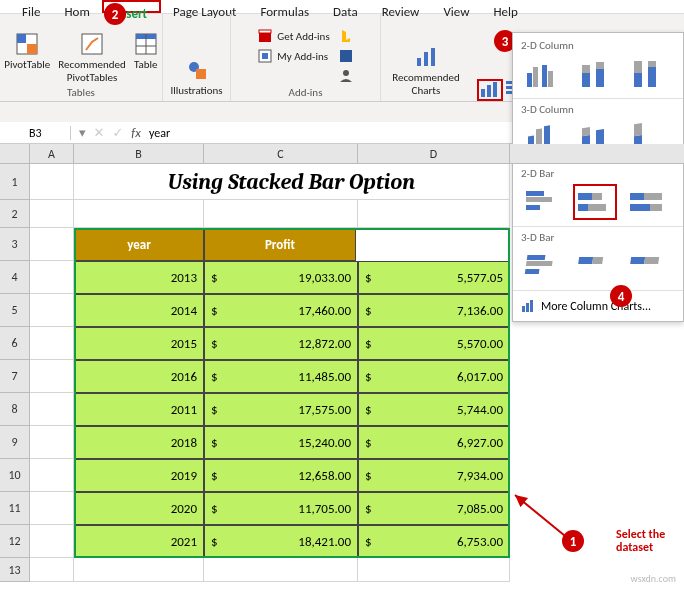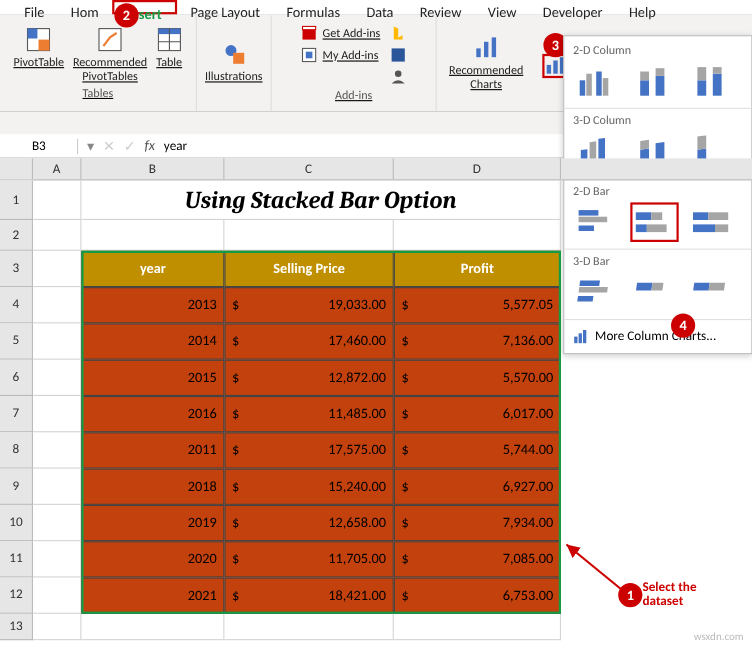--- a/index.html
+++ b/index.html
@@ -5,21 +5,21 @@
 * { box-sizing: border-box; margin: 0; padding: 0; }
 body { font-family: "Segoe UI", Calibri, sans-serif; font-size: 13px; background: #fff; width: 684px; height: 611px; overflow: hidden; position: relative; }
 
 
 .menubar { display: flex; height: 14px; background: #fff; border-bottom: 1px solid #ddd; padding-left: 10px; }
 .menubar span { padding: 4px 12px; color: #222; cursor: pointer; }
 .menubar .active { border: 2px solid #c00; color: #169b45; font-weight: 600; }
 
 
 .ribbon { display: flex; background: #f3f2f1; height: 88px; border-bottom: 1px solid #ccc; }
-.rgroup { display: flex; flex-direction: column; border-right: 1px solid #ddd; padding: 2px 6px 0; align-items: center; justify-content: center; text-decoration: underline; }
+.rgroup { display: flex; flex-direction: column; border-right: 1px solid #ddd; padding: 2px 6px 0; align-items: center; justify-content: flex-end; }
 .rgroup .top { display: flex; gap: 8px; align-items: flex-start; }
 .rgroup .lbl { font-size: 11px; color: #555; padding: 2px 0; }
 .btn-v { display: flex; flex-direction: column; align-items: center; gap: 2px; font-size: 11px; color: #222; text-align: center; }
 .btn-v .ico { width: 24px; height: 24px; display: flex; align-items: center; justify-content: center; }
 .btn-h { display: flex; align-items: center; gap: 4px; font-size: 11px; color: #222; }
 .btn-h .ico { width: 16px; height: 16px; display: flex; align-items: center; justify-content: center; }
 .mini-col { display: flex; flex-direction: column; gap: 4px; }
 
 .ico svg { display: block; }
 
@@ -41,21 +41,21 @@
 .colD { width: 152px; }
 
 .gridrows { }
 .row { display: flex; height: 33px; }
 .row.r1 { height: 36px; }
 .rowhdr { width: 30px; background: #e6e6e6; border-right: 1px solid #bbb; border-bottom: 1px solid #bbb; text-align: center; font-size: 12px; color: #333; display:flex; align-items:center; justify-content:center; }
 .cell { border-right: 1px solid #d4d4d4; border-bottom: 1px solid #d4d4d4; display: flex; align-items: center; }
 
 .title-cell { font-family: Cambria, serif; font-weight: bold; font-style: italic; font-size: 22px; justify-content: center; }
 .thcell { background: #bf8f00; color: #fff; font-weight: bold; justify-content: center; border: 1px solid #444 !important; }
-.datacell { background: #c2410c; border: 1px solid #444 !important; }
+.datacell { background: #bef264; border: 1px solid #444 !important; }
 .year { justify-content: flex-end; padding-right: 6px; }
 .money { justify-content: space-between; padding: 0 6px; }
 .dollar { }
 .val { }
 
 .sel-outline { position: absolute; border: 2px solid #169b45; pointer-events: none; }
 
 
 .chart-dd { position: absolute; top: 32px; right: 0; width: 172px; background: #fff; border: 1px solid #bbb; box-shadow: 0 2px 6px rgba(0,0,0,0.2); padding: 6px 0 4px; }
 .dd-section { padding: 0 8px 6px; border-bottom: 1px solid #e0e0e0; margin-bottom:4px; }
@@ -79,27 +79,26 @@
 
 <div class="menubar">
   <span>File</span>
   <span>Hom</span>
   <span class="active">Insert</span>
   <span>Page Layout</span>
   <span>Formulas</span>
   <span>Data</span>
   <span>Review</span>
   <span>View</span>
-  <span>Developer</span>
   <span>Help</span>
 </div>
 <div class="callout" style="top:3px; left:104px;">2</div>
 
 <div class="ribbon">
-  <div class="rgroup" style="width:179px;">
+  <div class="rgroup" style="width:163px;">
     <div class="top">
       <div class="btn-v">
         <span class="ico">
             <svg width="22" height="22">
               <rect x="1" y="1" width="20" height="20" fill="#fff" stroke="#555"></rect>
               <rect x="1" y="1" width="9" height="9" fill="#4472c4"></rect>
               <rect x="11" y="11" width="10" height="10" fill="#ed7d31"></rect>
             </svg>
           </span>
         <span>PivotTable</span>
@@ -403,21 +402,20 @@
       <div class="rowhdr">2</div>
       <div class="cell colA"></div>
       <div class="cell colB"></div>
       <div class="cell colC"></div>
       <div class="cell colD"></div>
     </div>
     <div class="row">
       <div class="rowhdr">3</div>
       <div class="cell colA"></div>
       <div class="cell thcell colB">year</div>
-      <div class="cell thcell colC">Selling Price</div>
       <div class="cell thcell colD">Profit</div>
     </div>
 
     <div id="datarows">
         <div class="row">
           <div class="rowhdr">4</div>
           <div class="cell colA"></div>
           <div class="cell datacell year colB">2013</div>
           <div class="cell datacell money colC">
             <span class="dollar">$</span>
@@ -548,16 +546,16 @@
 
 <svg class="arrow" style="top:490px; left:510px;" width="70" height="60">
   <defs>
       <marker id="ah" markerWidth="8" markerHeight="8" refX="6" refY="3" orient="auto">
         <path d="M0,0 L6,3 L0,6 Z" fill="#c00"></path>
       </marker>
     </defs>
   <line x1="60" y1="50" x2="5" y2="5" stroke="#c00" stroke-width="2" marker-end="url(#ah)"></line>
 </svg>
 <div class="callout" style="top:530px; left:562px;">1</div>
-<div class="annot" style="top:528px; left:584px; white-space:pre-line;">Select the
+<div class="annot" style="top:528px; left:616px; white-space:pre-line;">Select the
 dataset</div>
 
 <div style="position:absolute; top:572px; right:8px; font-size:10px; color:#bbb;">wsxdn.com</div>
 
 </body></html>

